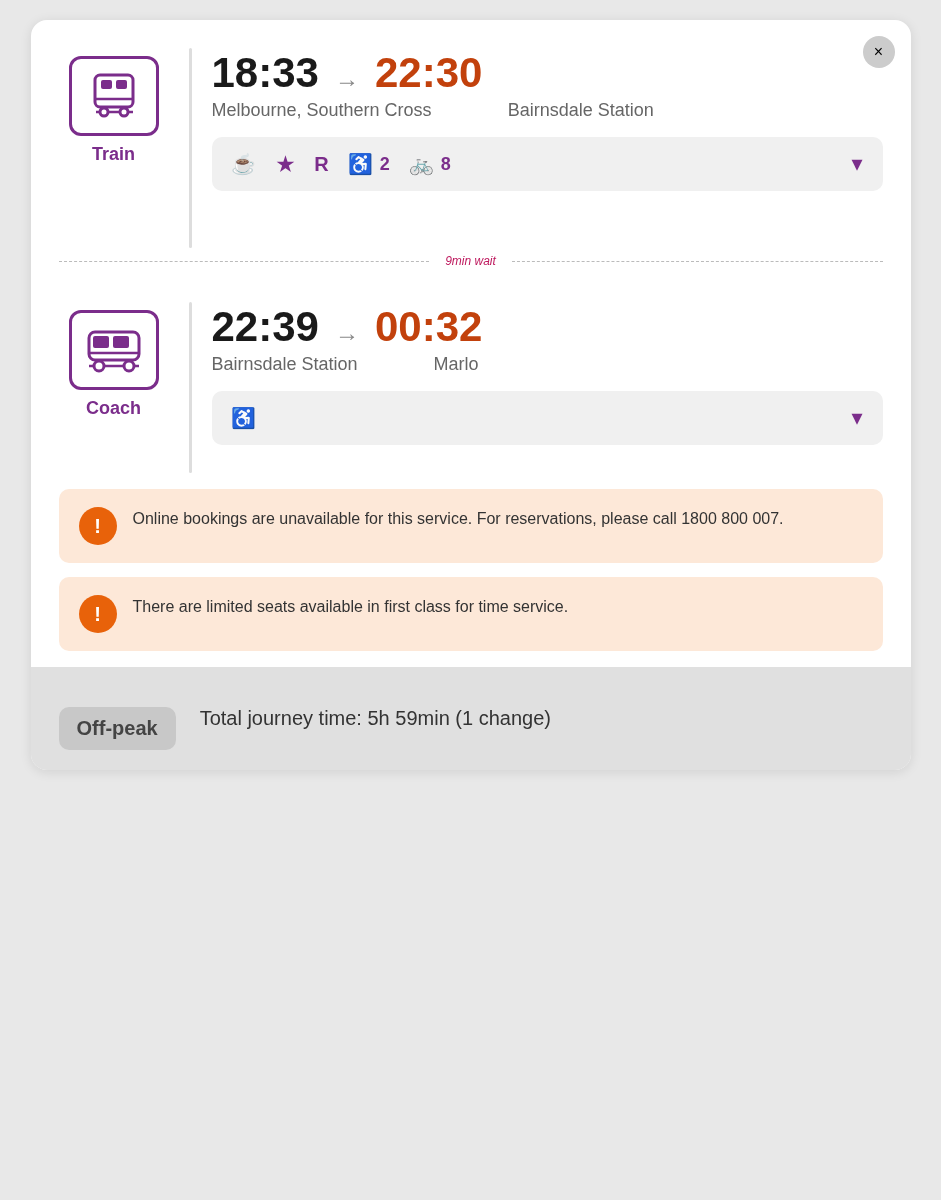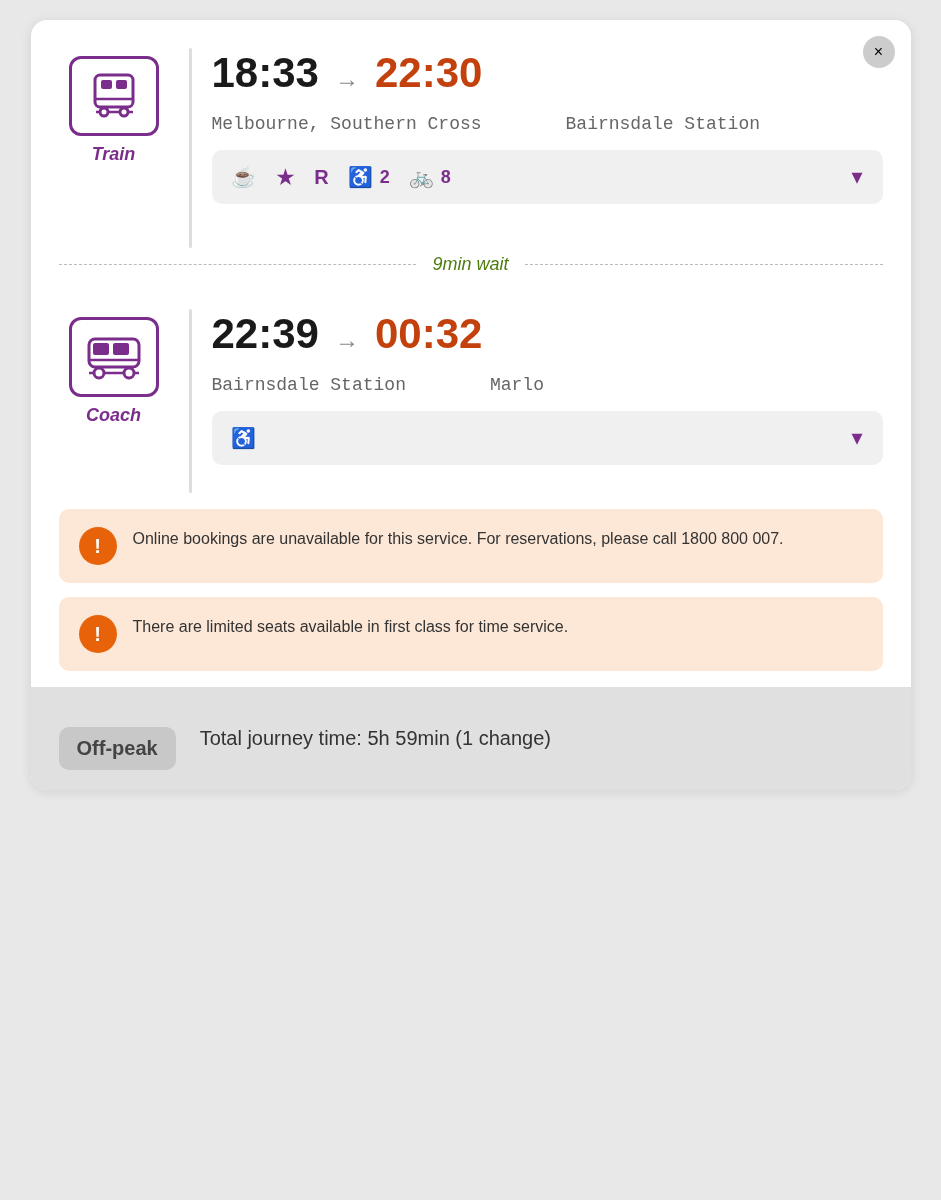--- a/index.html
+++ b/index.html
@@ -61,21 +61,20 @@
       display: flex;
       align-items: center;
       justify-content: center;
       margin-bottom: 8px;
     }
 
     .mode-label {
       color: #7b2d8b;
       font-weight: 700;
       font-size: 18px;
-      font-style: italic;
     }
 
     .divider-line {
       width: 3px;
       background: #ddd;
       margin: 0 20px;
       align-self: stretch;
       border-radius: 2px;
       min-height: 200px;
     }
@@ -107,24 +106,23 @@
 
     .arrive-time {
       font-size: 42px;
       font-weight: 700;
       color: #c2410c;
       line-height: 1;
     }
 
     .stations-row {
       display: flex;
-      gap: 24px;
-      margin-top: 20px;
+      gap: 16px;
+      margin-top: 6px;
       flex-wrap: wrap;
-      font-family: Liberation Mono, monospace;
     }
 
     .depart-station {
       font-size: 18px;
       color: #666;
       min-width: 140px;
     }
 
     .arrive-station {
       font-size: 18px;
@@ -169,22 +167,22 @@
       padding: 6px 28px;
     }
 
     .wait-line {
       flex: 1;
       border-top: 1.5px dashed #bbb;
     }
 
     .wait-text {
       font-style: italic;
-      color: #4d7c0f;
-      font-size: 18px;
+      color: #be185d;
+      font-size: 12px;
       padding: 0 16px;
     }
 
     .alerts-section {
       padding: 16px 28px;
       display: flex;
       flex-direction: column;
       gap: 14px;
     }
 

